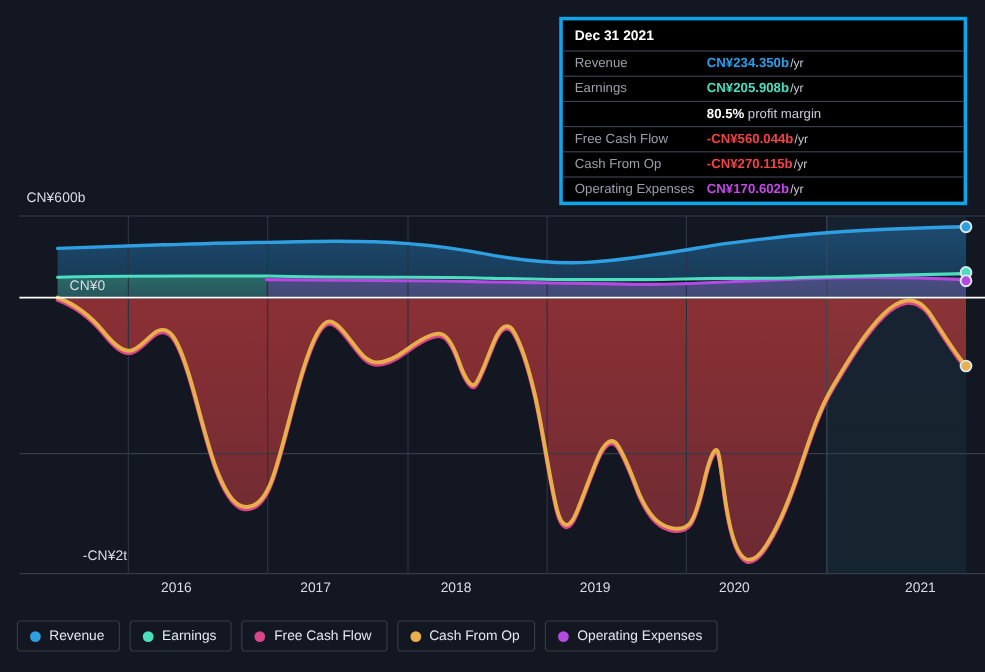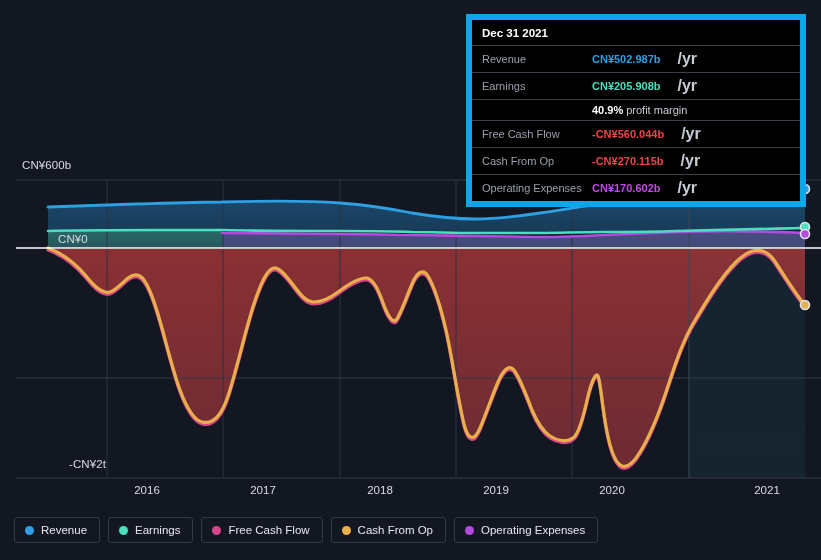--- a/index.html
+++ b/index.html
@@ -49,21 +49,21 @@
     white-space: nowrap;
     margin-left: 40px;
   }
 
   
   #tooltip {
     position: absolute;
     left: 466px; top: 14px;
     width: 340px;
     background: #000000;
-    border: 6px solid #0ea5e9;
+    border: 3px solid #0ea5e9;
     padding: 0;
     font-size: 11px;
   }
   #tooltip-date {
     color: #ffffff;
     font-weight: bold;
     font-size: 11.5px;
     padding: 7px 10px 6px 10px;
   }
   .tt-row {
@@ -73,21 +73,21 @@
     padding: 4px 10px;
     min-height: 18px;
   }
   .tt-label {
     width: 110px;
     flex: 0 0 110px;
     color: #9aa1ad;
     font-size: 11px;
   }
   .tt-value { font-size: 11px; font-weight: bold; white-space: nowrap; }
-  .tt-suffix { color: #c7ccd6; font-weight: bold; font-size: 16px; margin-left: 17px; }
+  .tt-suffix { color: #c7ccd6; font-weight: normal; font-size: 10px; margin-left: 1px; }
   .tt-sub-label { color: #c7ccd6; font-weight: normal; font-size: 11px; margin-left: 3px; }
   .tt-row.sub .tt-value { color: #ffffff; }
 
   
   #legend {
     position: absolute;
     left: 14px; top: 517px;
     display: flex;
     gap: 8px;
   }
@@ -387,33 +387,33 @@
   <div class="x-label" style="left:456px">2019</div>
   <div class="x-label" style="left:572px">2020</div>
   <div class="x-label" style="left:727px">2021</div>
 </div>
 
 <div id="tooltip">
   <div id="tooltip-date">Dec 31 2021</div>
 
   <div class="tt-row">
     <span class="tt-label">Revenue</span>
-    <span class="tt-value" style="color:#2b9fe8">CN¥502.987b</span>
+    <span class="tt-value" style="color:#2b9fe8">CN¥234.350b</span>
     <span class="tt-suffix">/yr</span>
   </div>
 
   <div class="tt-row">
     <span class="tt-label">Earnings</span>
     <span class="tt-value" style="color:#4bdfc0">CN¥205.908b</span>
     <span class="tt-suffix">/yr</span>
   </div>
 
   <div class="tt-row sub">
     <span class="tt-label"></span>
-    <span class="tt-value">40.9%</span>
+    <span class="tt-value">80.5%</span>
     <span class="tt-sub-label">profit margin</span>
   </div>
 
   <div class="tt-row">
     <span class="tt-label">Free Cash Flow</span>
     <span class="tt-value" style="color:#f04444">-CN¥560.044b</span>
     <span class="tt-suffix">/yr</span>
   </div>
 
   <div class="tt-row">

